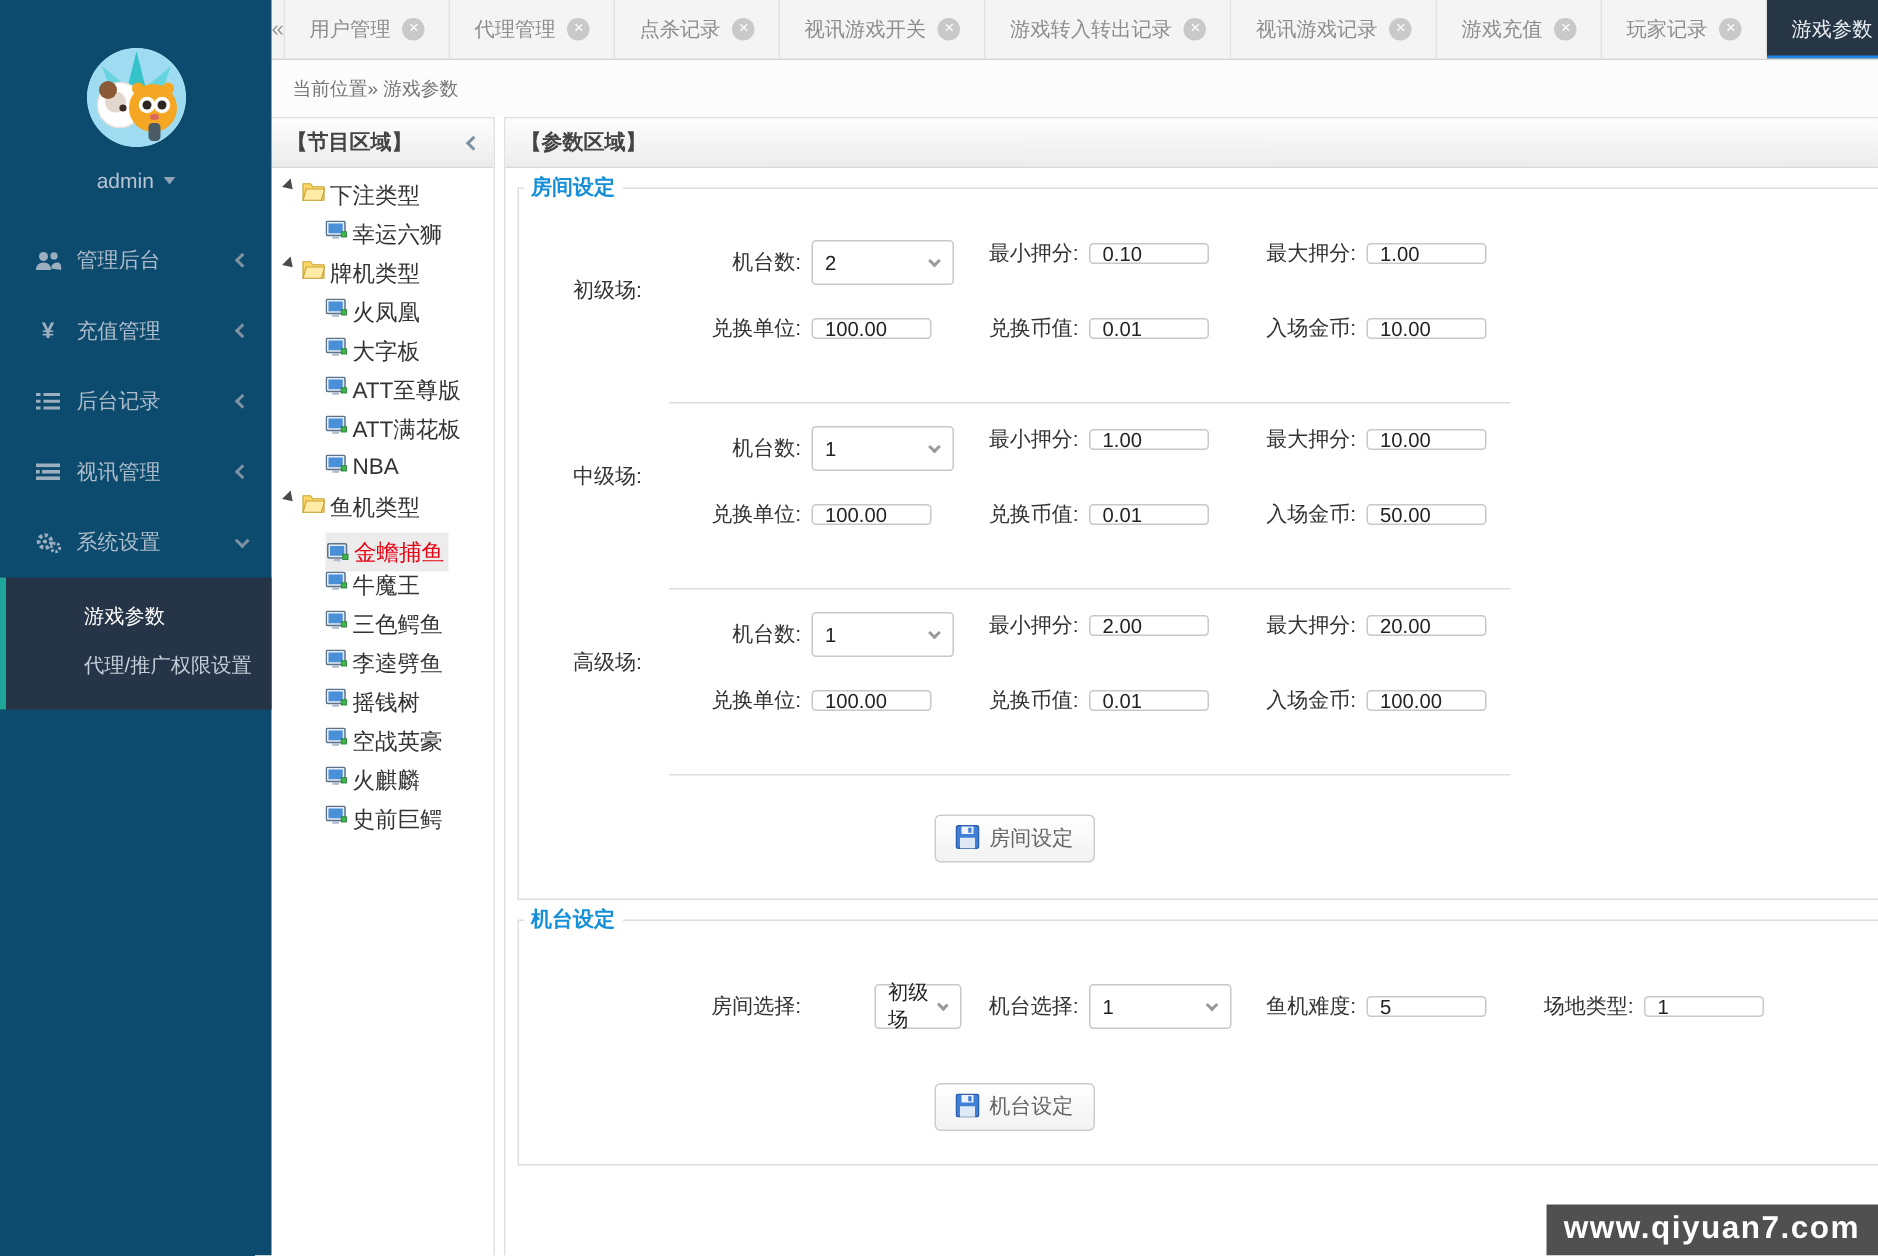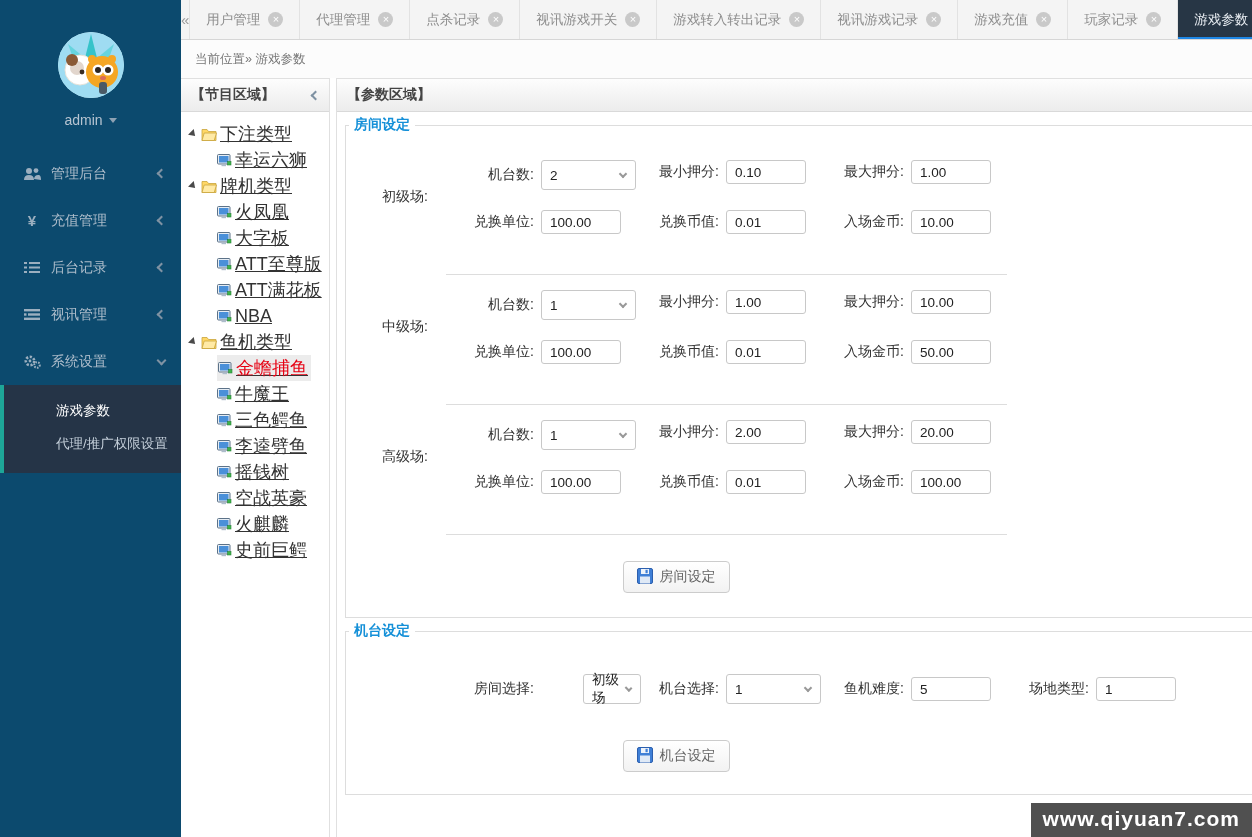--- a/index.html
+++ b/index.html
@@ -34,40 +34,40 @@
   
   .breadcrumb { height:38px; line-height:38px; padding-left:14px; font-size:12.5px; color:#767676; background:#fcfcfc; }
 
   
   .tree-panel { position:absolute; left:0; top:78px; width:149px; bottom:0; background:#fff; border:1px solid #e0e0e0; border-left:none; border-bottom:none; overflow:hidden; }
   .params-panel { position:absolute; left:155px; top:78px; right:0; bottom:0; background:#fff; border-top:1px solid #e0e0e0; border-left:1px solid #e0e0e0; overflow:hidden; }
   .panel-header { height:33px; background:linear-gradient(#fdfdfd,#ececec); border-bottom:1px solid #d9d9d9; display:flex; align-items:center; justify-content:space-between; padding:0 10px; font-size:14px; font-weight:bold; color:#444; }
 
   
   .tree { padding:9px 0 0 6px; }
-  .tnode { height:26px; display:flex; align-items:center; font-size:18px; color:#333; cursor:pointer;text-decoration:underline; }
+  .tnode { height:26px; display:flex; font-size:15px; color:#333; cursor:pointer; }
   .tnode .tcaret { width:0; height:0; border-left:4px solid transparent; border-right:4px solid transparent; border-top:6px solid #4a4a4a; transform:rotate(-45deg); margin:0 4px 0 2px; }
   .tnode.leaf { padding-left:30px; }
   .tnode .ticon { margin-right:3px; display:flex; }
   .tnode.selected .trow { background:#ececec; }
   .tnode.selected .tlabel { color:#e60012; }
   .trow { display:flex; align-items:center; padding:1px 3px 1px 1px; }
 
   
   fieldset { border:1px solid #ddd; margin:4px -6px 0 8px; padding:0 0 24px 0; }
   fieldset.fs2 { padding-bottom:22px; }
   legend { color:#1590d8; font-weight:bold; font-size:14px; margin-left:3px; padding:0 5px; }
   .fs-body { padding-top:26px; }
   .room { display:flex; align-items:center; padding-left:36px; }
   .room-name { width:74px; font-size:14px; color:#333; }
   .frows { display:flex; flex-direction:column; gap:20px; }
   .frow { display:flex; align-items:flex-start; }
   .fgroup { width:185px; display:flex; align-items:center; }
   .fgroup label { flex:0 0 78px; text-align:right; font-size:14px; color:#333; margin-right:7px; }
-  .tinput { width:80px; height:24px; border:1px solid #c8c8c8; border-radius:3px; padding:0 8px; font-size:13.5px; color:#222; font-family:"Liberation Sans",sans-serif; background:#fff; }
+  .tinput { width:80px; height:14px; border:1px solid #c8c8c8; border-radius:3px; padding:0 8px; font-size:13.5px; color:#222; font-family:"Liberation Sans",sans-serif; background:#fff; }
   .select { width:95px; height:30px; border:1px solid #c8c8c8; border-radius:3px; background:#fff; display:flex; align-items:center; justify-content:space-between; padding:0 9px 0 8px; font-size:13.5px; color:#222; cursor:pointer; }
   .select.narrow { width:78px;margin-left:42px; }
   .sel-chev { width:6px; height:6px; border-left:2px solid #999; border-bottom:2px solid #999; transform:rotate(-45deg); margin-top:-3px; }
   hr.sep { border:none; border-top:1px solid #ddd; margin:40px 250px 15px 100px; }
   .btn-row { width:660px; text-align:center; margin-top:26px; }
   .btn-row.mk { margin-top:36px; }
   .btn { display:inline-flex; align-items:center; gap:7px; padding:0 13px; height:32px; border:1px solid #ccc; border-radius:4px; background:linear-gradient(#ffffff,#f2f2f2); color:#666; font-size:14px; font-family:"Liberation Sans",sans-serif; cursor:pointer; }
   .machine-row { display:flex; align-items:center; padding-left:110px; margin-top:8px; }
 
   

